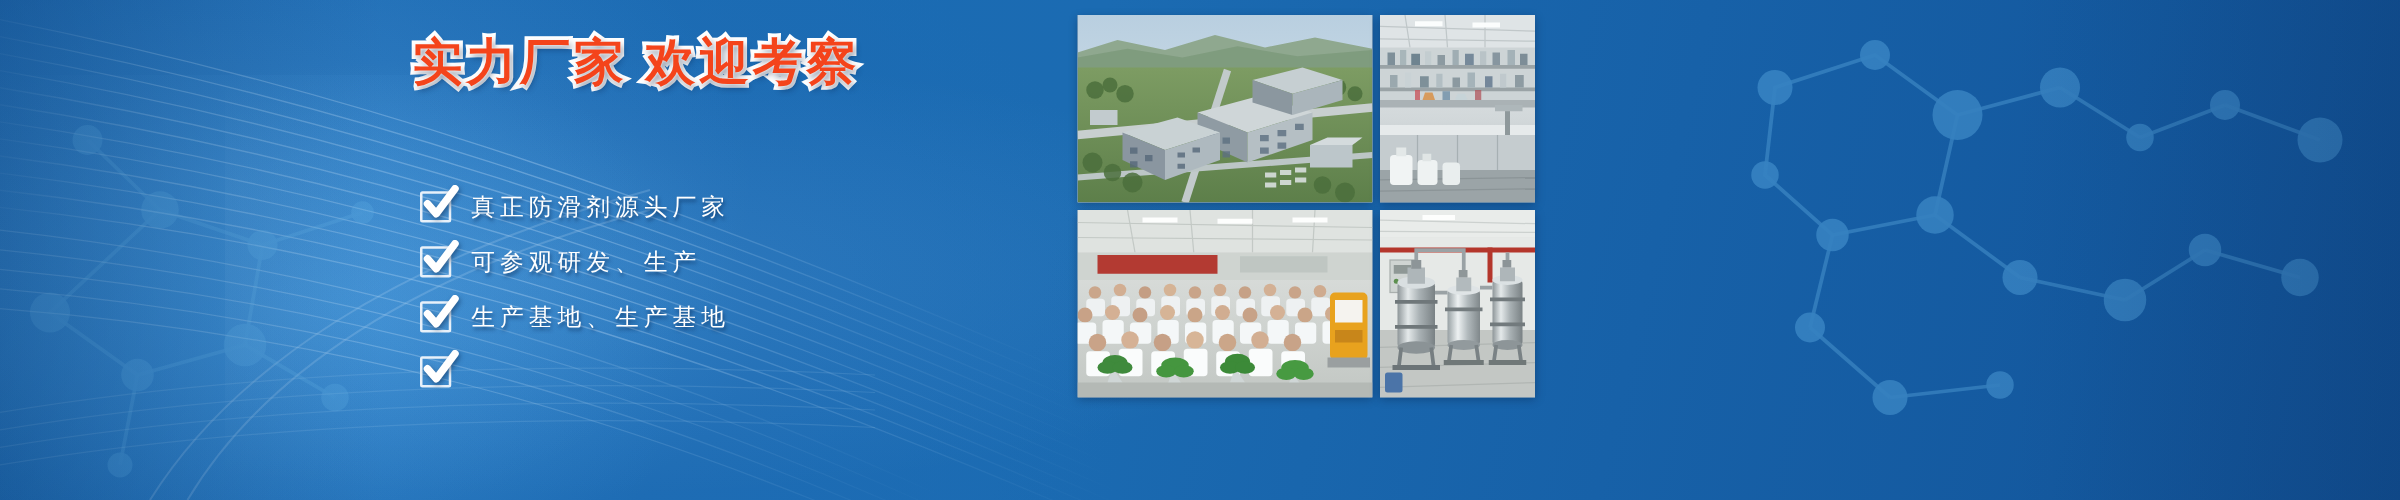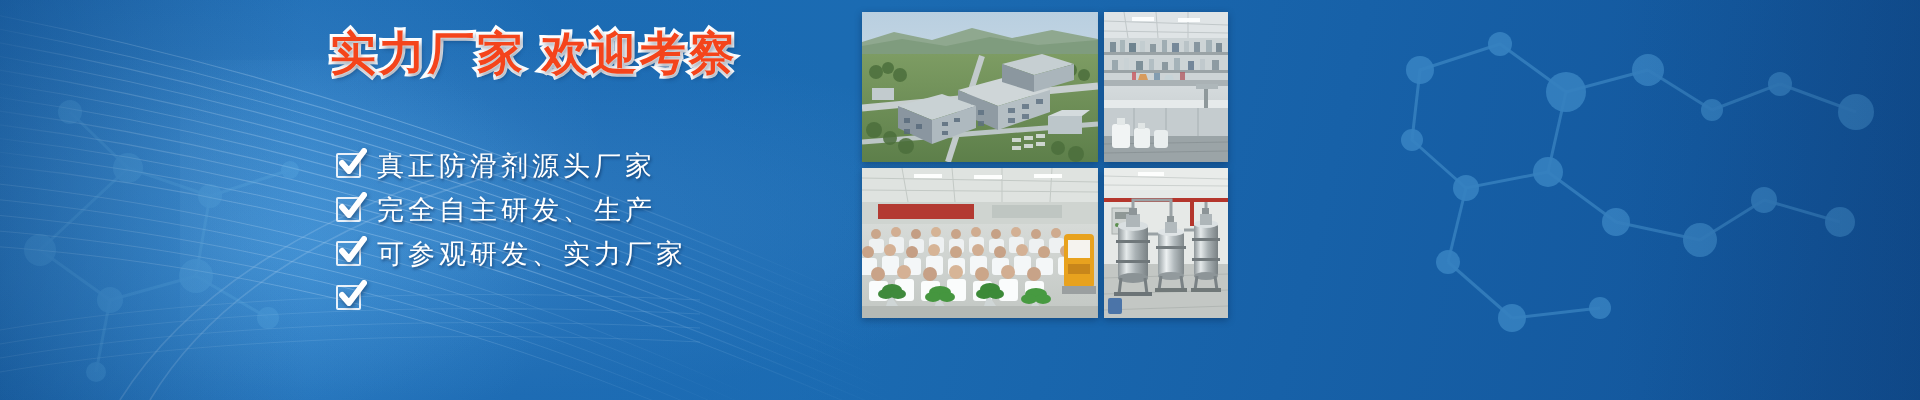--- a/index.html
+++ b/index.html
@@ -44,21 +44,21 @@
   
   .content {
     position:absolute; left:0; top:0; width:860px; height:400px;
     z-index:6;
   }
 
   .headline {
     position:absolute;
     left:330px; top:30px;
     width:500px;
-    font-size:46px;
+    font-size:40px;
     font-weight:bold;
     letter-spacing:3px;
     white-space:nowrap;
     color:#f4441b;
     -webkit-text-stroke:6px #ffffff;
     paint-order:stroke fill;
     text-shadow:
        0 0 2px #ffffff,
        2px 3px 5px rgba(0,25,60,.45);
     line-height:1;
@@ -84,21 +84,21 @@
     margin-right:16px;
     background:rgba(255,255,255,.04);
   }
   .check-box svg {
     position:absolute;
     left:-3px; top:-9px;
     width:34px; height:34px;
     filter:drop-shadow(1px 2px 2px rgba(0,25,60,.45));
   }
   .bullet-text {
-    font-size:27px;
+    font-size:19px;
     color:#ffffff;
     letter-spacing:4px;
     white-space:nowrap;
     font-weight:500;
     text-shadow:1px 2px 3px rgba(0,28,66,.55);
   }
 
   
   .photo-grid {
     position:absolute;
@@ -256,30 +256,30 @@
         </span>
         <span class="bullet-text">真正防滑剂源头厂家</span>
       </div>
 
       <div class="bullet-row">
         <span class="check-box">
           <svg viewBox="0 0 34 34">
               <path d="M7 17 L14 25 L29 5" stroke="#ffffff" stroke-width="6" fill="none" stroke-linecap="round" stroke-linejoin="round"></path>
             </svg>
         </span>
-        <span class="bullet-text">完全自主研发、生产</span>
+        <span class="bullet-text">可参观研发、生产</span>
       </div>
 
       <div class="bullet-row">
         <span class="check-box">
           <svg viewBox="0 0 34 34">
               <path d="M7 17 L14 25 L29 5" stroke="#ffffff" stroke-width="6" fill="none" stroke-linecap="round" stroke-linejoin="round"></path>
             </svg>
         </span>
-        <span class="bullet-text">可参观研发、实力厂家</span>
+        <span class="bullet-text">生产基地、生产基地</span>
       </div>
 
       <div class="bullet-row">
         <span class="check-box">
           <svg viewBox="0 0 34 34">
               <path d="M7 17 L14 25 L29 5" stroke="#ffffff" stroke-width="6" fill="none" stroke-linecap="round" stroke-linejoin="round"></path>
             </svg>
         </span>
       </div>
 

